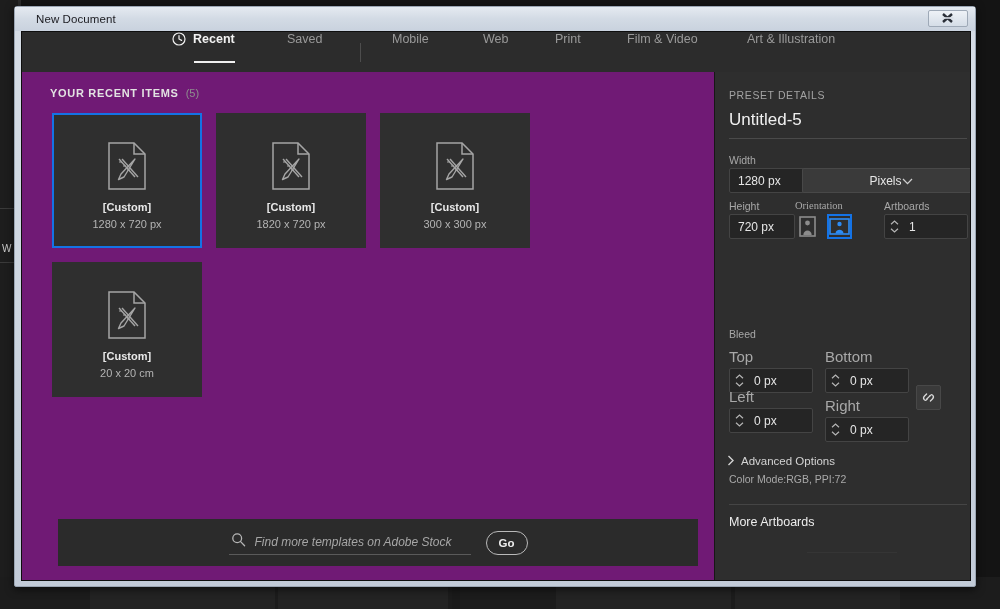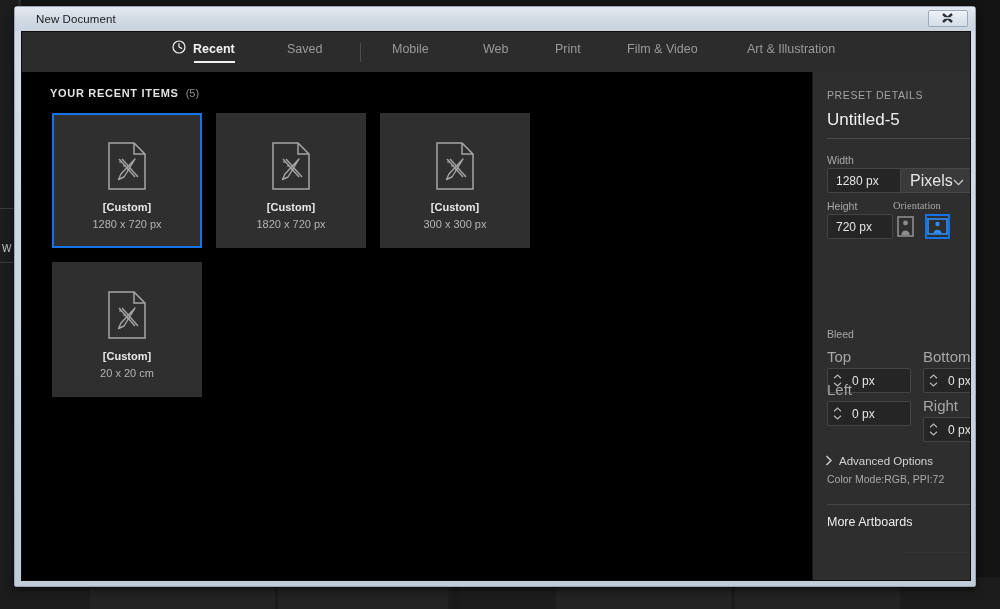--- a/index.html
+++ b/index.html
@@ -116,21 +116,20 @@
     position: relative;
     height: 40px;
     background: #2c2c2c;
     flex: 0 0 40px;
   }
   .tab {
     position: absolute;
     top: 0;
     height: 33px;
     display: flex;
-    align-items: center;
     gap: 7px;
     font-size: 12.5px;
     color: #9a9a9a;
     white-space: nowrap;
   }
   .tab.active { color: #f2f2f2; font-weight: bold; }
   .tab .tab-underline {
     position: absolute;
     left: 22px;
     right: 0;
@@ -147,22 +146,22 @@
     background: #4d4d4d;
   }
 
   
   #body-split {
     flex: 1 1 auto;
     display: flex;
     min-height: 0;
   }
   #left-pane {
-    width: 790px;
-    background: #000000;
+    width: 692px;
+    background: #701a75;
     position: relative;
   }
   #right-pane {
     flex: 1 1 auto;
     background: #2e2e2e;
     position: relative;
     border-left: 1px solid #171717;
   }
 
   
@@ -306,24 +305,24 @@
     font-size: 12px;
     display: flex;
     align-items: center;
     padding-left: 8px;
   }
   .selectbox {
     background: #3a3a3a;
     border: 1px solid #484848;
     border-radius: 2px;
     color: #e6e6e6;
-    font-size: 16px;
-    display: flex;
-    align-items: center;
-    justify-content: flex-start;
+    font-size: 12px;
+    display: flex;
+    align-items: center;
+    justify-content: center;
     padding: 0 8px 0 9px;
   }
 
   #width-label { left: 14px; top: 82px; }
   #width-box { left: 14px; top: 96px; width: 80px; height: 25px; }
   #unit-select { left: 87px; top: 96px; width: 177px; height: 25px; }
 
   #height-label { left: 14px; top: 128px; }
   #height-box { left: 14px; top: 142px; width: 66px; height: 25px; }
 
@@ -381,21 +380,21 @@
   .bleed-val {
     flex: 1;
     display: flex;
     align-items: center;
     padding-left: 5px;
     font-size: 12px;
     color: #e6e6e6;
   }
   #bleed-top { left: 14px; top: 276px; }
   #bleed-bottom { left: 110px; top: 276px; }
-  #bleed-left { left: 14px; top: 309px; }
+  #bleed-left { left: 14px; top: 316px; }
   #bleed-right { left: 110px; top: 325px; }
 
   #link-btn {
     left: 201px; top: 313px;
     width: 25px; height: 25px;
     background: #3a3a3a;
     border: 1px solid #484848;
     border-radius: 2px;
     display: flex; align-items: center; justify-content: center;
   }
@@ -562,20 +561,32 @@
                 <path d="M29 18 L15 33 L12.5 38.5 L18 36 Z" stroke="#a5a5a5" stroke-width="1.4" fill="none" stroke-linejoin="round"></path>
                 <path d="M13 21 L16 21 M17 25 L20 25 M21 29 L24 29" stroke="#a5a5a5" stroke-width="1"></path>
               </svg>
             </div>
             <div class="card-name">[Custom]</div>
             <div class="card-size">20 x 20 cm</div>
           </div>
 
         </div>
 
+        <div id="stock-bar">
+          <div id="stock-search-wrap">
+            <span>
+              <svg width="15" height="15" viewBox="0 0 15 15">
+                <circle cx="6.2" cy="6.2" r="4.4" stroke="#b6b6b6" stroke-width="1.3" fill="none"></circle>
+                <path d="M9.6 9.6 L13.6 13.8" stroke="#b6b6b6" stroke-width="1.3" stroke-linecap="round"></path>
+              </svg>
+            </span>
+            <span id="stock-placeholder">Find more templates on Adobe Stock</span>
+          </div>
+          <div id="stock-go">Go</div>
+        </div>
       </div>
 
       <div id="right-pane">
 
         <div class="rp" id="preset-label">PRESET DETAILS</div>
         <div class="rp" id="doc-name">Untitled-5</div>
         <div class="rp" id="doc-name-rule"></div>
 
         <div class="rp fld-label" id="width-label">Width</div>
         <div class="rp txtbox" id="width-box">1280 px</div>

